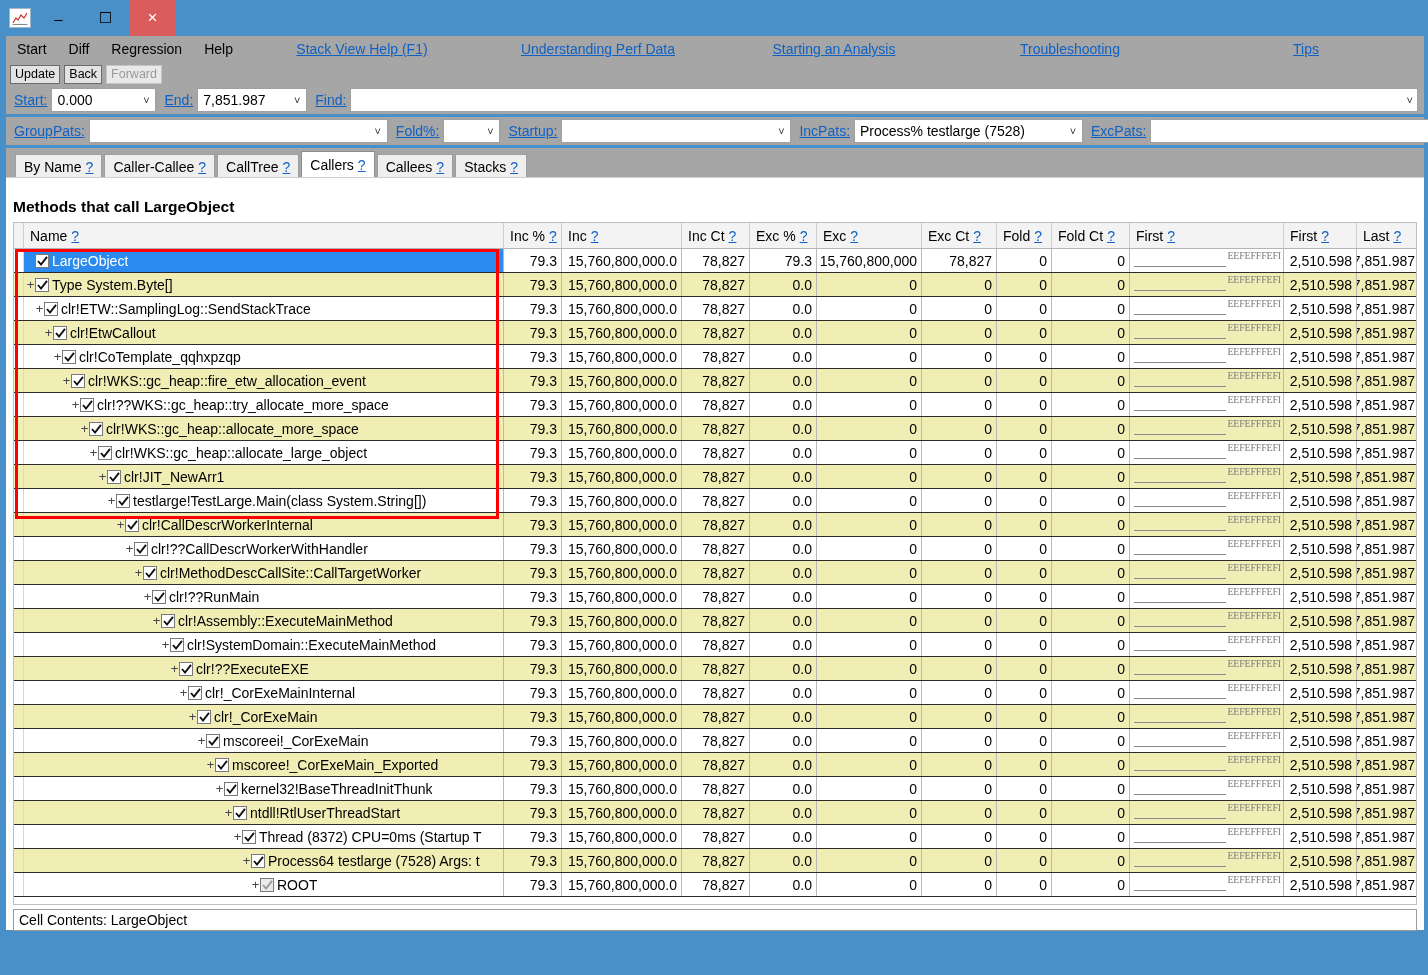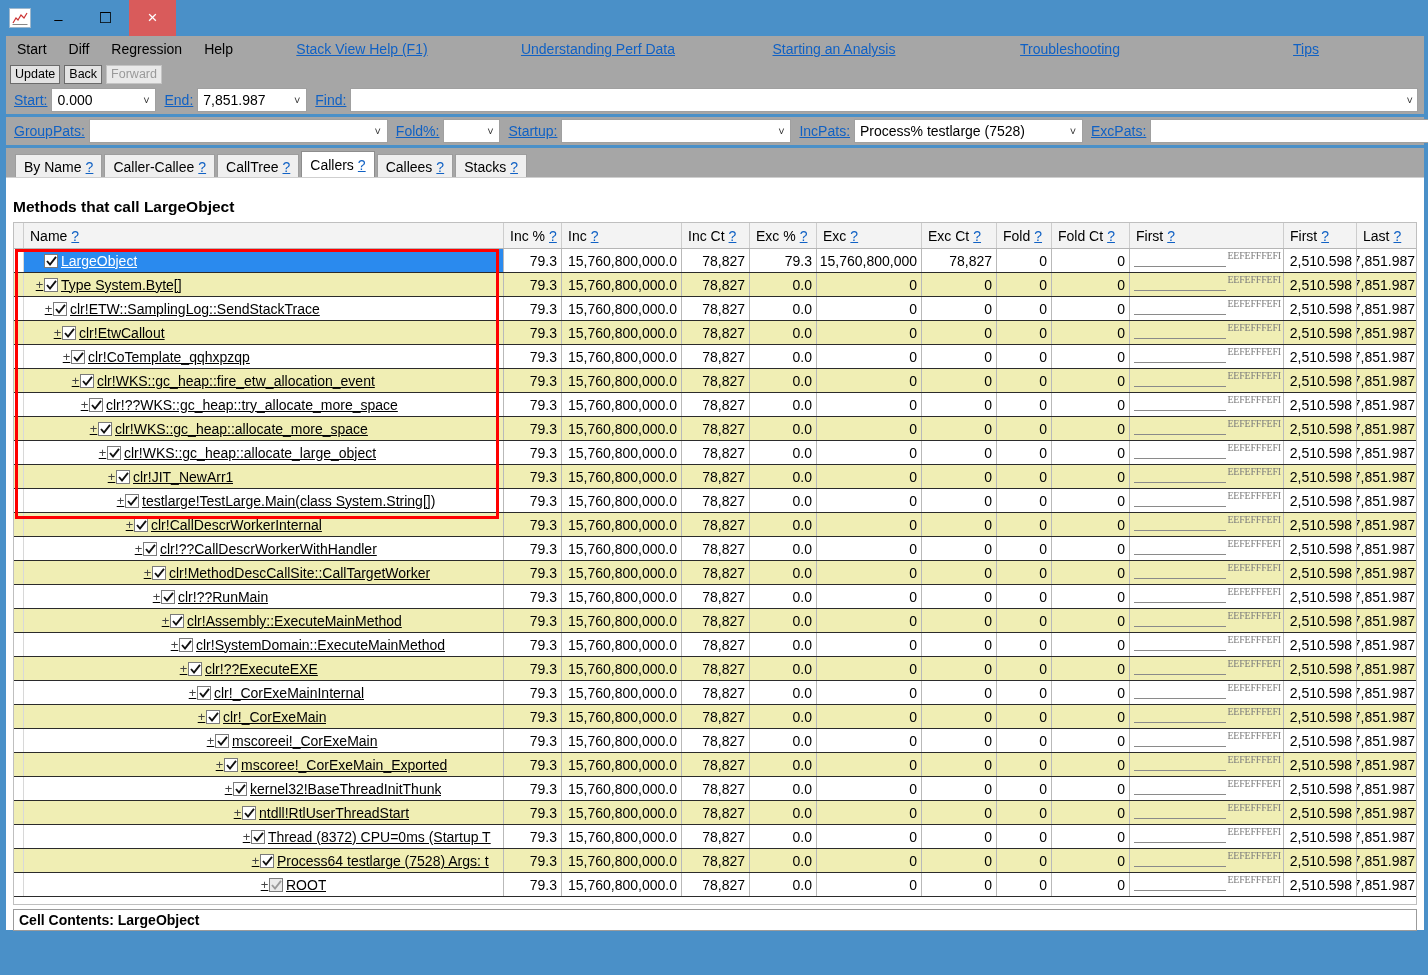--- a/index.html
+++ b/index.html
@@ -163,21 +163,21 @@
     background: #ffffff;
   }
   .grow.alt { background: #f0eeb4; }
   .grow.sel .c-name { background: #2a8aee; color: #fff; }
   .cell {
     flex: none; border-right: 1px solid #b9b9b9;
     display: flex; align-items: center;
     overflow: hidden; white-space: nowrap;
   }
   .cell.num { justify-content: flex-end; padding-right: 4px; }
-  .c-name { padding-left: 9px; position: relative; text-decoration: underline; }
+  .c-name { padding-left: 0; position: relative; }
   .gutter { width: 10px; flex: none; border-right: 1px solid #d8d8d8; background:#fff;}
   .grow.alt .gutter { background: #f0eeb4; }
 
   .nm-inner { display: flex; align-items: center; height: 100%; width: 100%; }
   .plus {
     font-size: 13px; color: #444; width: 9px; text-align: center;
     flex: none; line-height: 1;
   }
   .cbox {
     width: 14px; height: 14px; flex: none;
@@ -204,21 +204,21 @@
   .redbox {
     position: absolute; border: 3px solid #ff0000; pointer-events: none;
     z-index: 20;
   }
 
   
   .cellcontents {
     position: absolute; left: 7px; top: 731px; width: 1404px; height: 22px;
     border: 1px solid #9b9b9b; background: #fff;
     display: flex; align-items: center; padding-left: 5px;
-    font-size: 14px; color: #000; font-weight: bold;
+    font-size: 14px; color: #000;
   }
   .statusbar {
     position: absolute; left: 6px; top: 933px; width: 1418px; height: 36px;
     background: #a6a6a6;
     display: flex; align-items: center;
   }
   .status-white {
     width: 1188px; height: 28px; background: #fff; border: 1px solid #9b9b9b;
     flex: none;
   }

